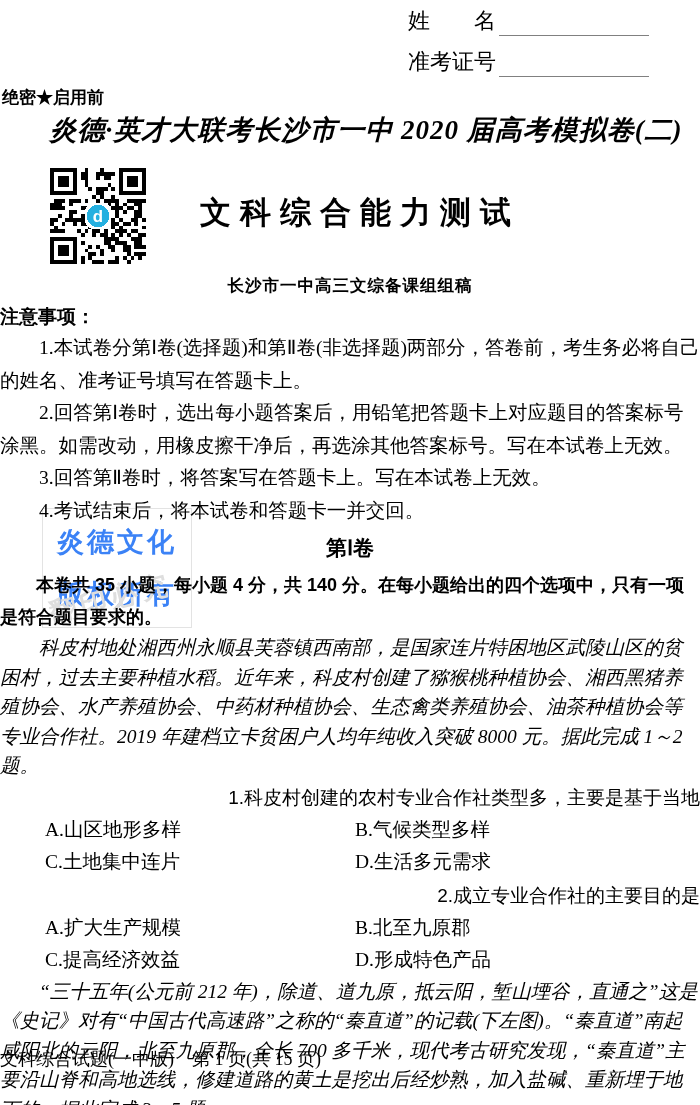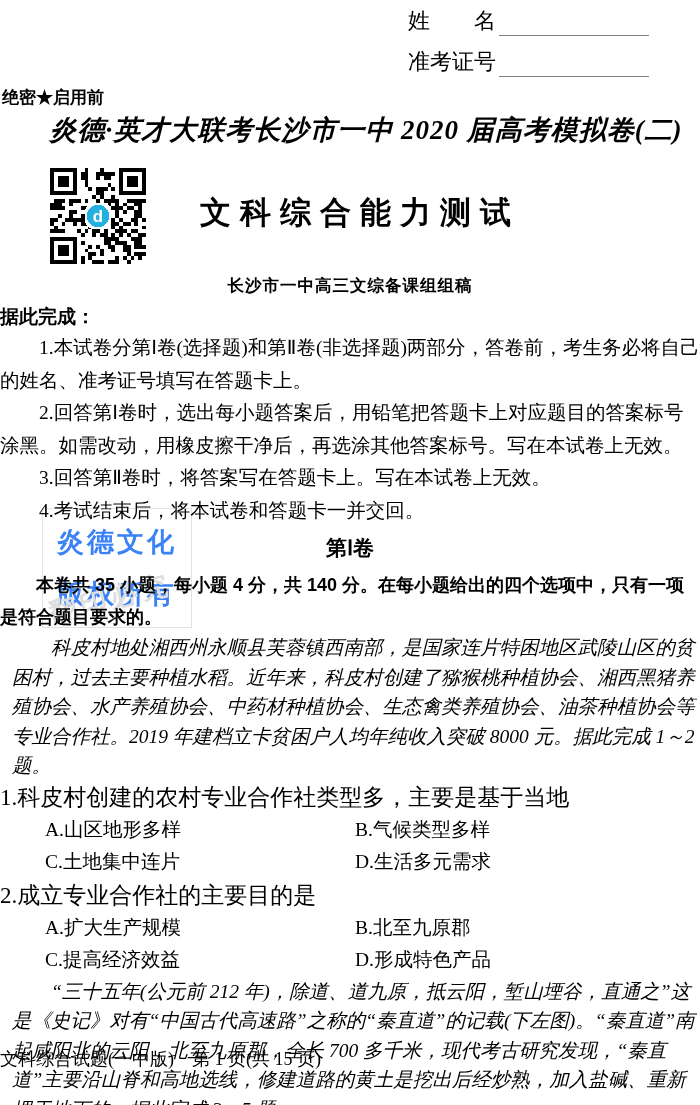--- a/index.html
+++ b/index.html
@@ -35,22 +35,22 @@
            letter-spacing:4px;font-family:"Liberation Serif",serif;}
   
   .main{position:absolute;top:302px;left:0;width:700px;z-index:1;}
   .notice-heading{font-family:"Liberation Sans",sans-serif;font-weight:bold;
                   font-size:19px;line-height:30px;}
   .notice-item{margin:0;text-indent:2em;font-size:19.5px;line-height:32.5px;}
   .part-heading{text-align:center;font-family:"Liberation Sans",sans-serif;font-weight:bold;
                 font-size:21px;line-height:38px;margin:2px 0 2px 0;}
   .instruction{margin:0;text-indent:2em;font-family:"Liberation Sans",sans-serif;
                font-weight:bold;font-size:18px;line-height:32px;}
-  .passage{margin:0;text-indent:2em;font-style:italic;font-size:19.5px;line-height:29.5px;padding-left:12px;}
-  .stem{font-family:Liberation Serif, serif;font-size:23px;line-height:33px;}
+  .passage{margin:0;text-indent:2em;font-style:italic;font-size:19.5px;line-height:29.5px;}
+  .stem{font-family:Liberation Sans, sans-serif;font-size:19px;line-height:33px;text-align:right;}
   .opts{display:grid;grid-template-columns:310px auto;padding-left:45px;
         font-size:19.5px;}
   .opt{line-height:32.5px;}
   .footer{position:absolute;bottom:34px;left:0;width:100%;text-align:left;
           font-size:18px;z-index:1;}
 </style>
 </head>
 <body>
 
 <div class="page">
@@ -273,21 +273,21 @@
   <div class="subject-title">文科综合能力测试</div>
   <div class="drafter">长沙市一中高三文综备课组组稿</div>
 
   <div class="wm-box">
     <div>炎德文化</div>
     <div>版权所有</div>
   </div>
   <div class="wm-diag">翻印必究</div>
 
   <div class="main">
-    <div class="notice-heading">据此完成：</div>
+    <div class="notice-heading">注意事项：</div>
     <p class="notice-item">1.本试卷分第Ⅰ卷(选择题)和第Ⅱ卷(非选择题)两部分，答卷前，考生务必将自己的姓名、准考证号填写在答题卡上。</p>
     <p class="notice-item">2.回答第Ⅰ卷时，选出每小题答案后，用铅笔把答题卡上对应题目的答案标号涂黑。如需改动，用橡皮擦干净后，再选涂其他答案标号。写在本试卷上无效。</p>
     <p class="notice-item">3.回答第Ⅱ卷时，将答案写在答题卡上。写在本试卷上无效。</p>
     <p class="notice-item">4.考试结束后，将本试卷和答题卡一并交回。</p>
 
     <div class="part-heading">第Ⅰ卷</div>
     <p class="instruction">本卷共 35 小题，每小题 4 分，共 140 分。在每小题给出的四个选项中，只有一项是符合题目要求的。</p>
 
     <p class="passage">科皮村地处湘西州永顺县芙蓉镇西南部，是国家连片特困地区武陵山区的贫困村，过去主要种植水稻。近年来，科皮村创建了猕猴桃种植协会、湘西黑猪养殖协会、水产养殖协会、中药材种植协会、生态禽类养殖协会、油茶种植协会等专业合作社。2019 年建档立卡贫困户人均年纯收入突破 8000 元。据此完成 1～2 题。</p>
 

